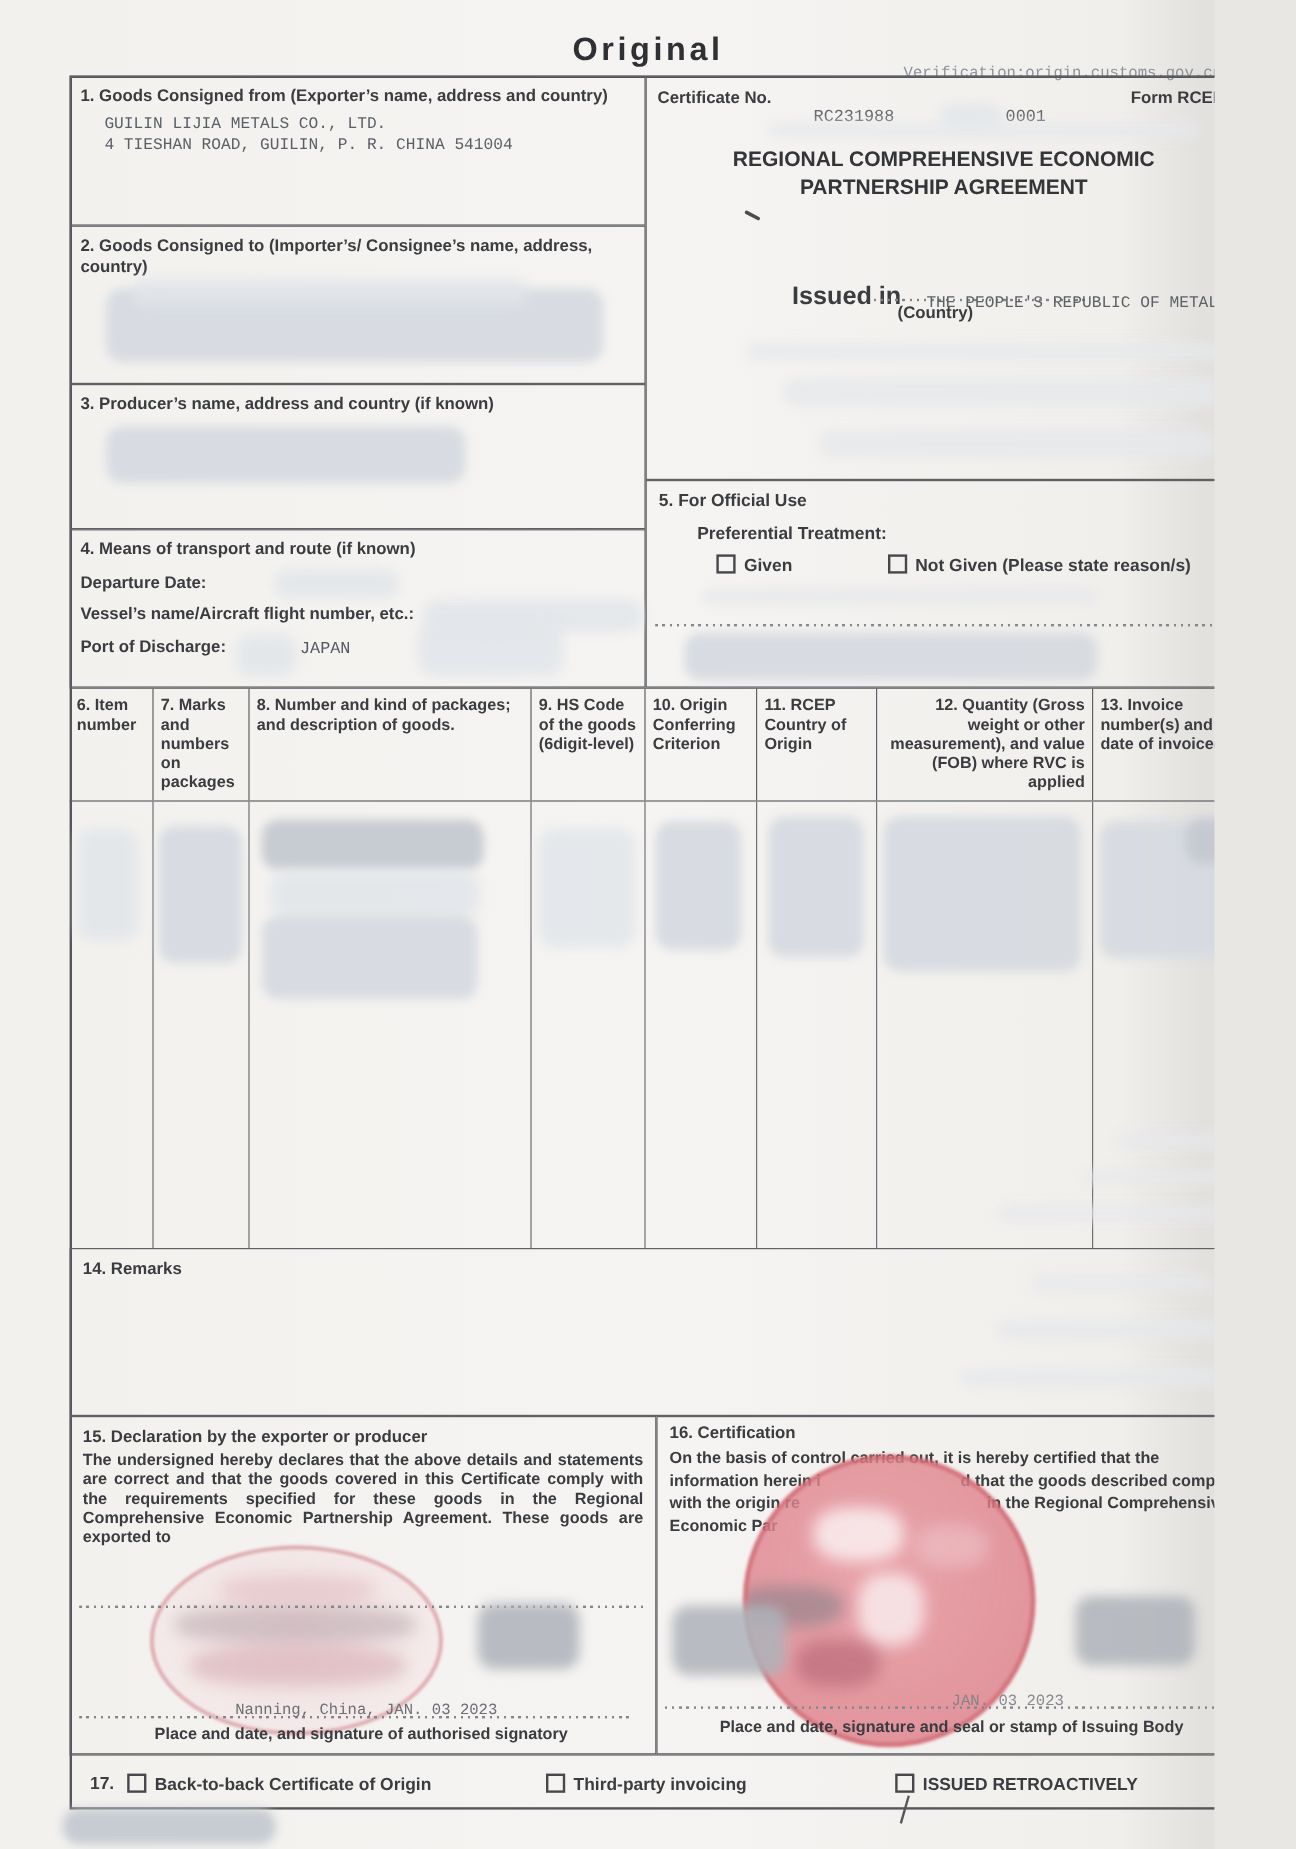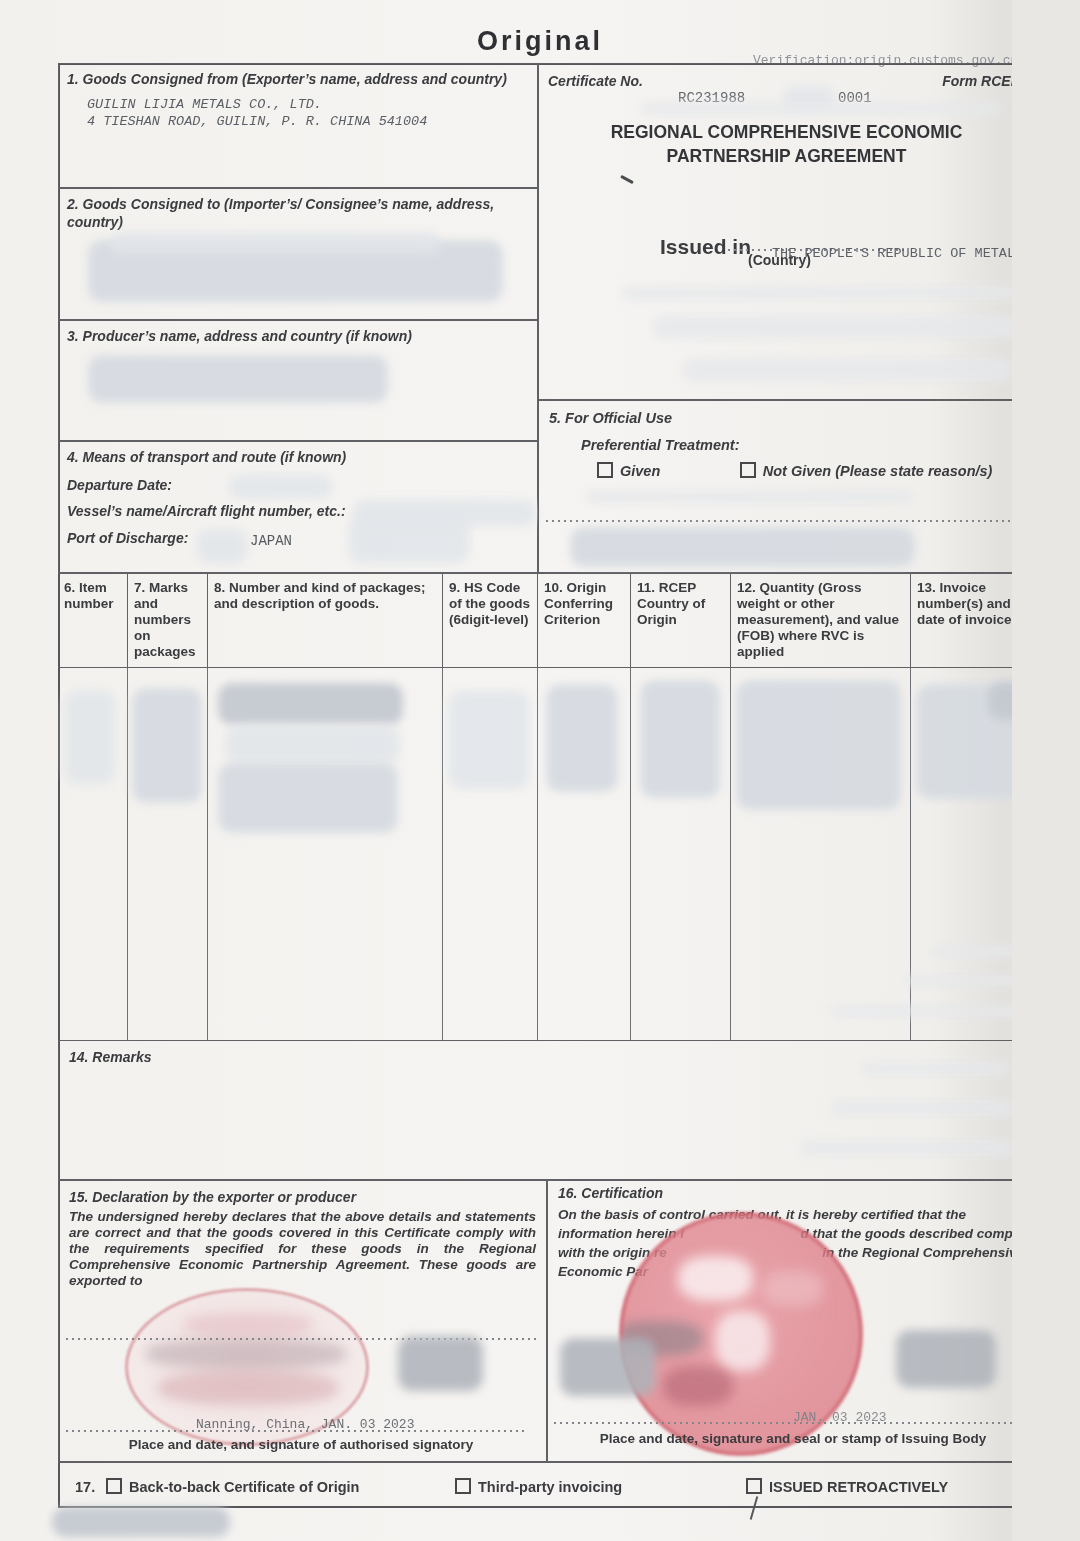--- a/index.html
+++ b/index.html
@@ -2,21 +2,21 @@
 <html><head>
 <meta charset="utf-8">
 <style>
   html,body{margin:0;padding:0;}
   body{width:1080px;height:1541px;background:#e9e7e4;font-family:"Liberation Sans",sans-serif;}
   #paper{position:relative;width:1012px;height:1541px;overflow:hidden;
     background:linear-gradient(90deg,#f3f1ee 0%,#f6f4f2 55%,#f1efec 92%,#e3e1de 99%);}
   .abs{position:absolute;}
   .lbl{font-weight:bold;color:#3a3c3f;font-size:14px;line-height:1.25;}
   .mono{font-family:"Liberation Mono","DejaVu Sans Mono",monospace;color:#5a5f66;}
-  .box{position:absolute;border:1px solid #5f6165;box-sizing:border-box;font-style:italic;}
+  .box{position:absolute;border:1px solid #5f6165;box-sizing:border-box;}
   .outer{border:2px solid #54565a;}
   .dotline{height:2px;background-image:repeating-linear-gradient(90deg,#82858a 0 2px,transparent 2px 6px);}
   .cb{display:inline-block;width:12px;height:12px;border:2px solid #46484c;vertical-align:-2px;margin-right:7px;background:transparent;}
   .redact,.redact-light,.redact-dark,.sig,.ghost{border-radius:14px;}
   .redact{background:#d6dbe1;filter:blur(4px);opacity:.92;}
   .redact-light{background:#e2e6ea;filter:blur(5px);opacity:.85;}
   .redact-dark{background:#c5cad1;filter:blur(4px);opacity:.95;}
   .sig{background:#aeb3ba;filter:blur(5px);opacity:.85;}
   .ghost{background:#e6e8eb;filter:blur(5px);opacity:.8;}
   .hdrcell{box-sizing:border-box;border-right:1px solid #5f6165;padding:6px 6px;font-weight:bold;color:#3a3c3f;font-size:13.5px;line-height:1.18;}
@@ -109,21 +109,21 @@
   <div class="abs redact" style="left:570px;top:527px;width:345px;height:40px;"></div>
   <div class="abs ghost" style="left:585px;top:490px;width:330px;height:14px;"></div>
 
   <div class="abs" style="left:58px;top:573px;width:977px;height:95px;border-top:1px solid #5f6165;border-bottom:1px solid #5f6165;box-sizing:border-box;display:flex;">
     <div class="hdrcell" style="width:70px;">6. Item number</div>
     <div class="hdrcell" style="width:80px;">7. Marks and numbers on packages</div>
     <div class="hdrcell" style="width:235px;">8. Number and kind of packages; and description of goods.</div>
     <div class="hdrcell" style="width:95px;">9. HS Code of the goods (6digit-level)</div>
     <div class="hdrcell" style="width:93px;">10. Origin Conferring Criterion</div>
     <div class="hdrcell" style="width:100px;">11. RCEP Country of Origin</div>
-    <div class="hdrcell" style="width:180px;">12. Quantity (Gross weight or other measurement), and value (FOB) where RVC is applied</div>
+    <div class="hdrcell" style="width:180px;text-align:right;">12. Quantity (Gross weight or other measurement), and value (FOB) where RVC is applied</div>
     <div class="hdrcell" style="width:124px;border-right:none;">13. Invoice number(s) and date of invoice(s)</div>
   </div>
 
   <div class="abs" style="left:58px;top:668px;width:977px;height:372px;box-sizing:border-box;display:flex;">
     <div class="bodycell" style="width:70px;"></div>
     <div class="bodycell" style="width:80px;"></div>
     <div class="bodycell" style="width:235px;"></div>
     <div class="bodycell" style="width:95px;"></div>
     <div class="bodycell" style="width:93px;"></div>
     <div class="bodycell" style="width:100px;"></div>

